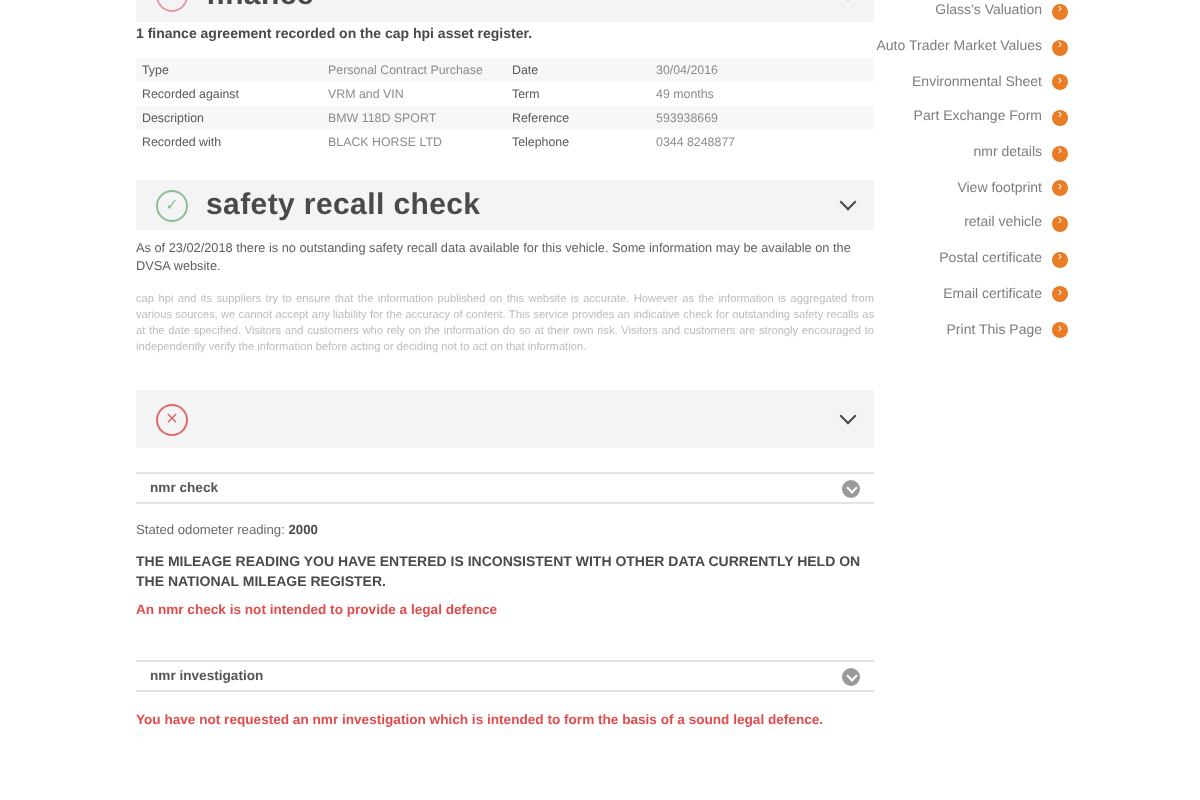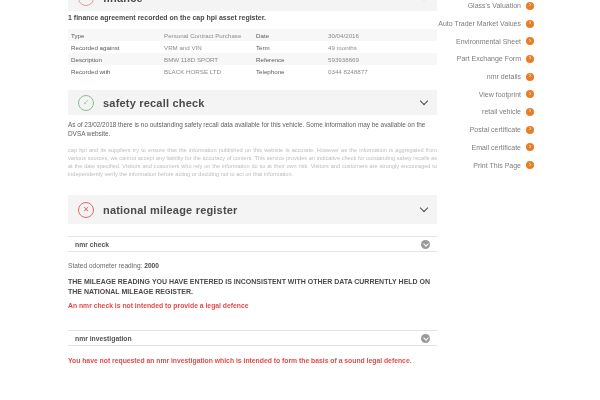--- a/index.html
+++ b/index.html
@@ -22,21 +22,21 @@
 
   .status-circle {
     width:14px; height:14px; border-radius:50%; flex:0 0 auto;
     display:flex; align-items:center; justify-content:center;
     margin-right:9px; font-size:8px; line-height:1; background:transparent;
   }
   .sc-green { border:1.2px solid #8abf93; color:#8abf93; }
   .sc-red   { border:1.2px solid #dd6b6b; color:#dd6b6b; }
   .sc-pink  { border:1.2px solid #e39aa3; color:#e39aa3; }
 
-  .section-title { font-size:11px; font-weight:bold; color:#4a4a4a; letter-spacing:.2px; }
+  .section-title { font-size:15px; font-weight:bold; color:#4a4a4a; letter-spacing:.2px; }
 
   .chevron {
     margin-left:auto; width:5px; height:5px; margin-top:-3px;
     border-right:1.6px solid #4a4a4a; border-bottom:1.6px solid #4a4a4a;
     transform:rotate(45deg);
   }
 
   
   .summary { position:absolute; top:14px; margin:0; font-size:7px; font-weight:bold; color:#4a4a4a; }
   .ftable { position:absolute; top:29px; width:100%; }
@@ -141,21 +141,20 @@
   <div class="section-bar bar-recall">
     <span class="status-circle sc-green">✓</span>
     <span class="section-title">safety recall check</span>
     <span class="chevron"></span>
   </div>
   <p class="body-text">As of 23/02/2018 there is no outstanding safety recall data available for this vehicle. Some information may be available on the DVSA website.</p>
   <p class="disclaimer">cap hpi and its suppliers try to ensure that the information published on this website is accurate. However as the information is aggregated from various sources, we cannot accept any liability for the accuracy of content. This service provides an indicative check for outstanding safety recalls as at the date specified. Visitors and customers who rely on the information do so at their own risk. Visitors and customers are strongly encouraged to independently verify the information before acting or deciding not to act on that information.</p>
 
   <div class="section-bar bar-nmr">
     <span class="status-circle sc-red">✕</span>
-    <span class="section-title">national mileage register</span>
     <span class="chevron"></span>
   </div>
 
   <div class="sub-bar sub-check">
     <span class="sub-label">nmr check</span>
     <span class="circle-chevron">
         <span class="cc"></span>
       </span>
   </div>
 

